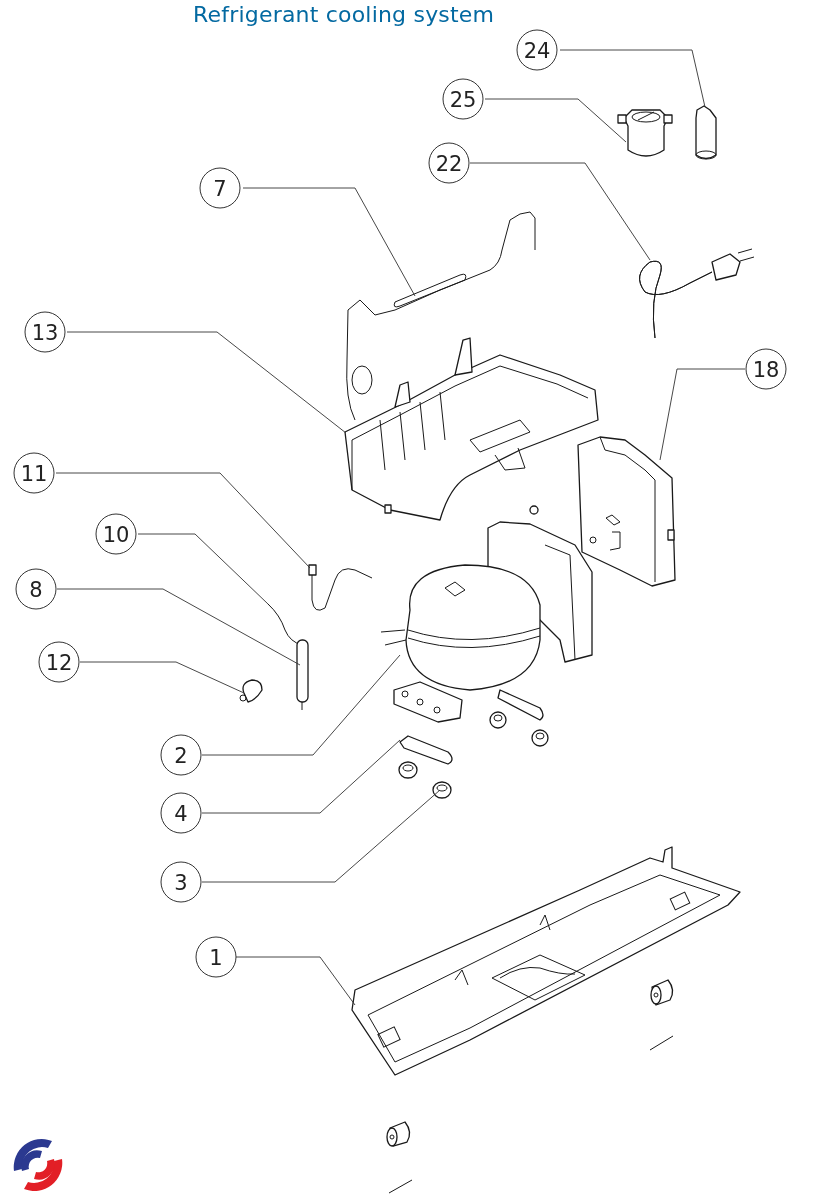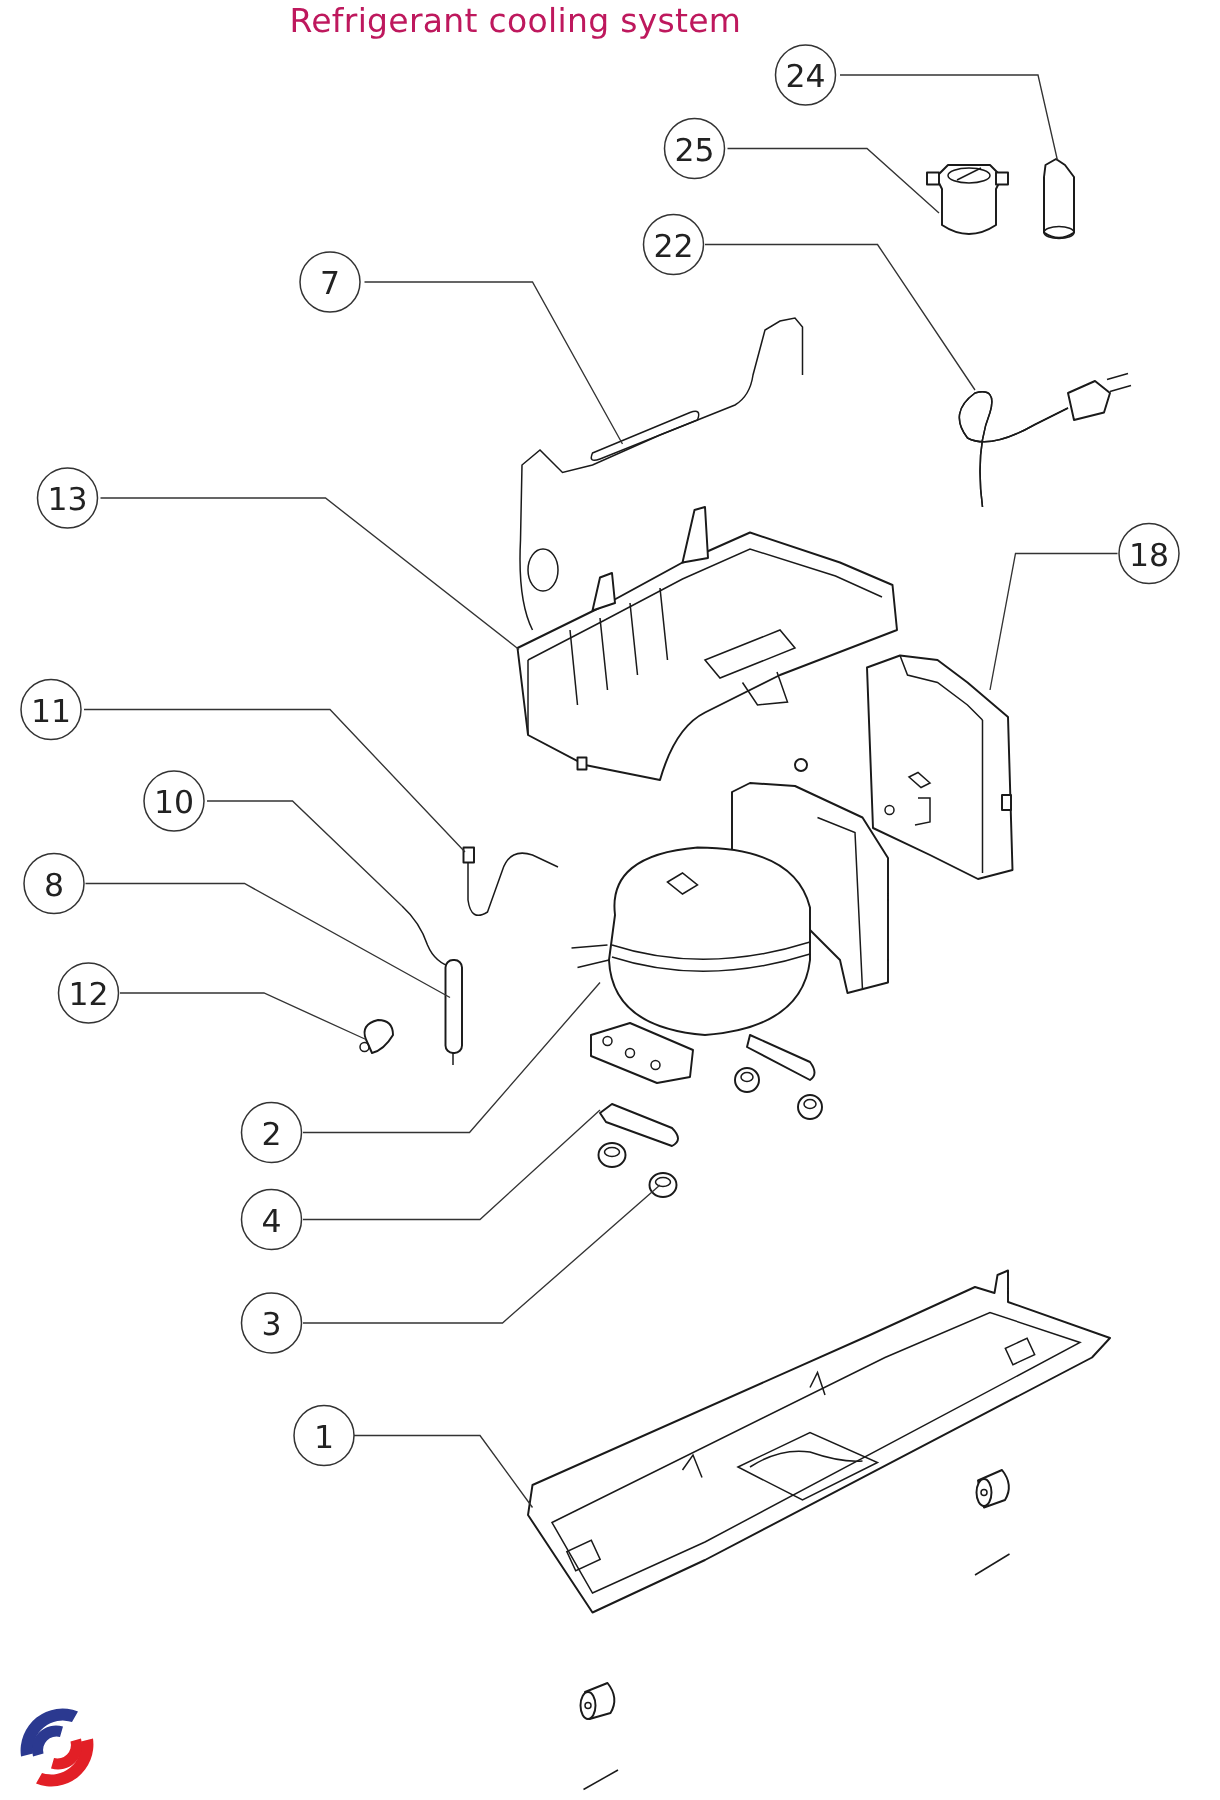--- a/index.html
+++ b/index.html
@@ -1,17 +1,17 @@
 <!DOCTYPE html>
 <html><head>
 <meta charset="utf-8">
 <style>
   html, body { margin: 0; padding: 0; background: #ffffff; }
   body { width: 813px; height: 1200px; position: relative; overflow: hidden; font-family: "DejaVu Sans", sans-serif; }
-  .title { position: absolute; left: 193px; top: 2px; font-size: 22px; color: #be185d; letter-spacing: 0.2px; font-family: "DejaVu Sans", sans-serif; }
+  .title { position: absolute; left: 193px; top: 2px; font-size: 22px; color: #0369a1; letter-spacing: 0.2px; font-family: "DejaVu Sans", sans-serif; }
   svg.diagram { position: absolute; left: 0; top: 0; width: 813px; height: 1200px; }
   .callout-text { font-family: "DejaVu Sans", sans-serif; font-size: 21px; fill: #222; }
   .part { fill: #ffffff; stroke: #1a1a1a; stroke-width: 1.3; stroke-linejoin: round; }
   .part-thin { fill: none; stroke: #1a1a1a; stroke-width: 1; }
   .leader { fill: none; stroke: #333; stroke-width: 0.9; }
   .bubble { fill: #ffffff; stroke: #333; stroke-width: 1; }
   .logo { position: absolute; left: 8px; top: 1135px; width: 60px; height: 60px; }
 </style>
 </head>
 <body>

